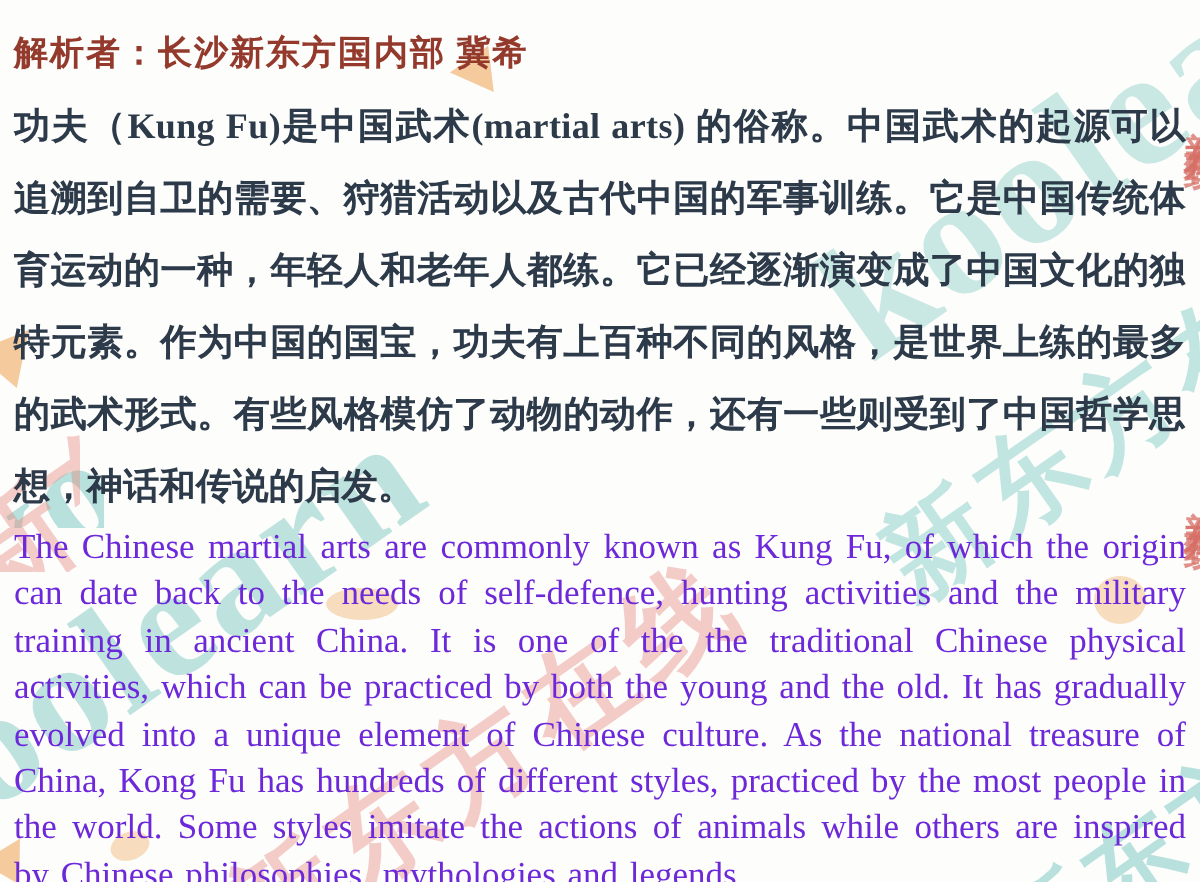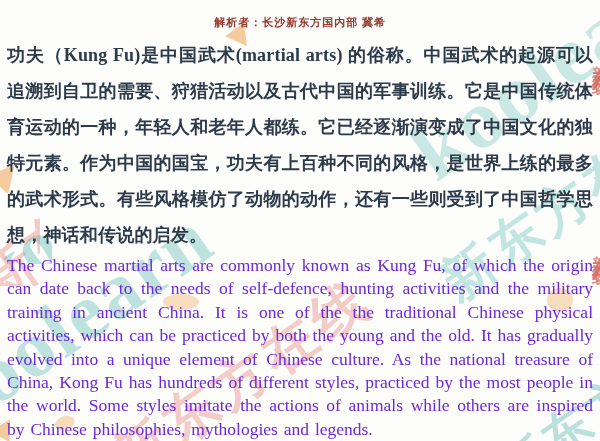--- a/index.html
+++ b/index.html
@@ -122,22 +122,22 @@
     color: #2c3a49;
   }
   .doc-title {
     text-align: center;
     font-size: 17px;
     font-weight: 700;
     color: #1c1c1e;
     letter-spacing: 1px;
   }
   .doc-byline {
-    text-align: center;
-    font-size: 11px;
+    text-align: left;
+    font-size: 17px;
     font-weight: 700;
     color: #943a2c;
     margin-top: 5px;
     letter-spacing: 1px;
   }
   .para-zh {
     margin-top: 7px;
     font-size: 18px;
     line-height: 36px;
     font-weight: 600;

